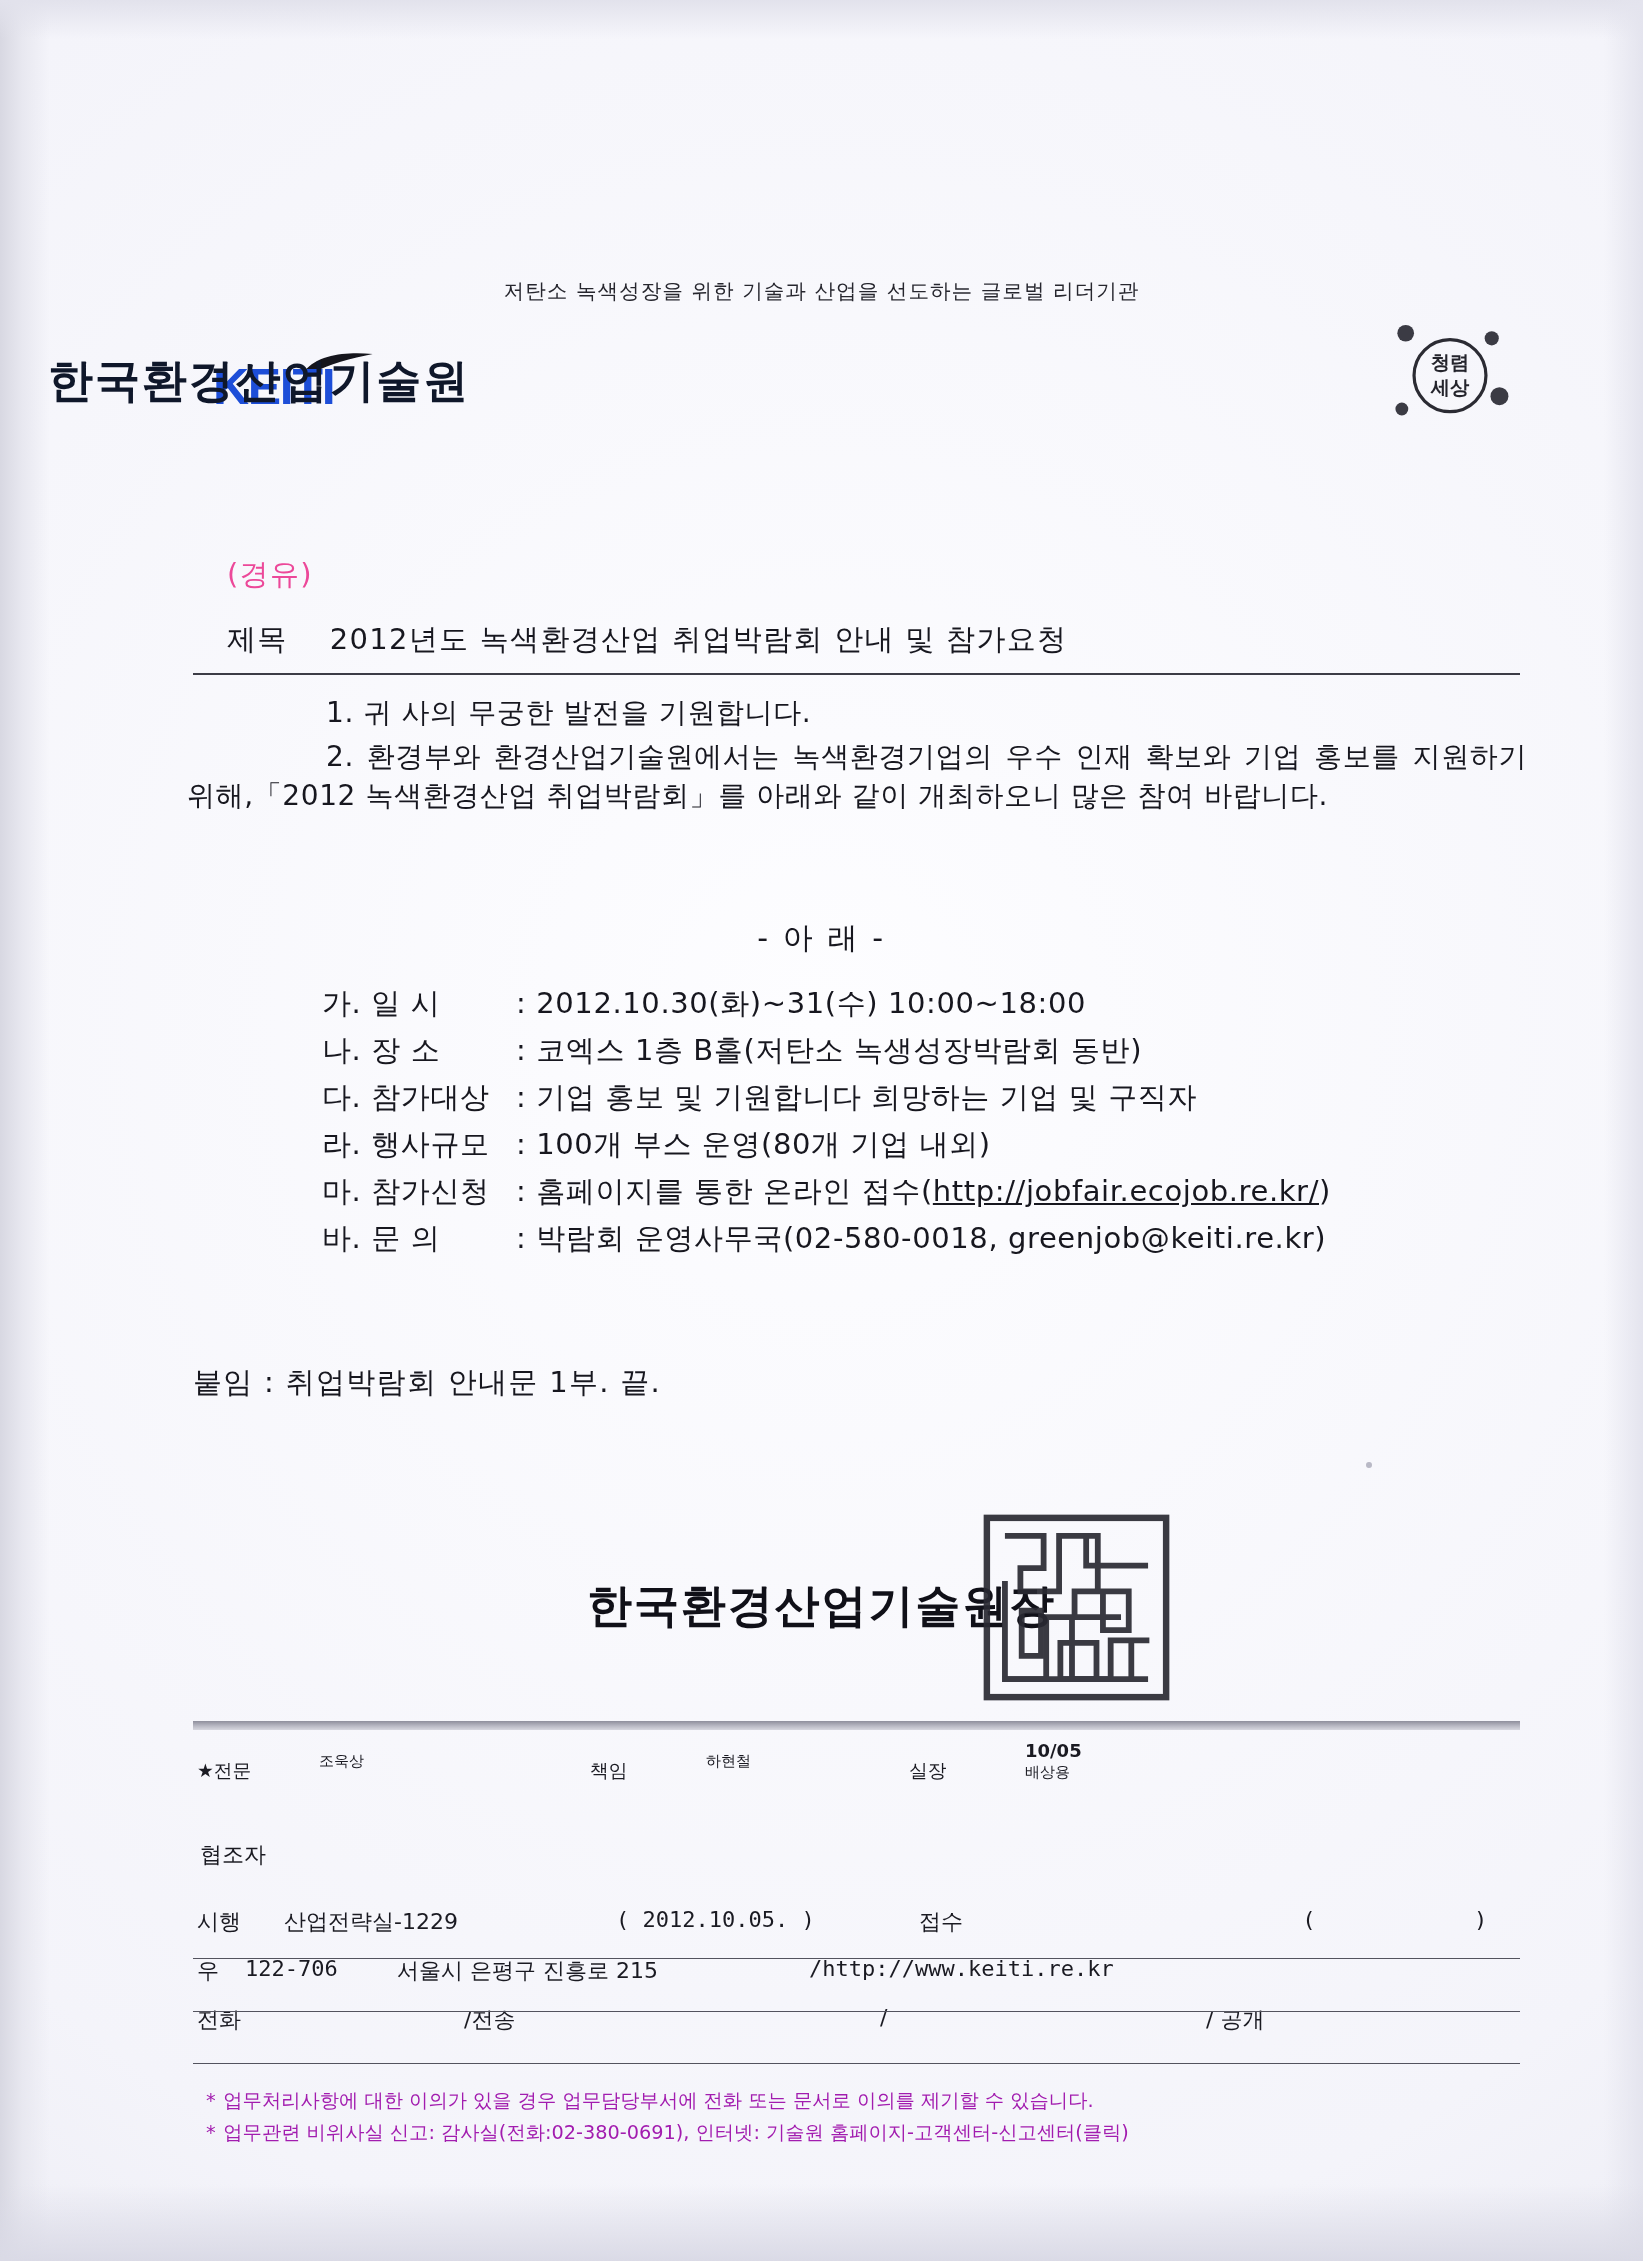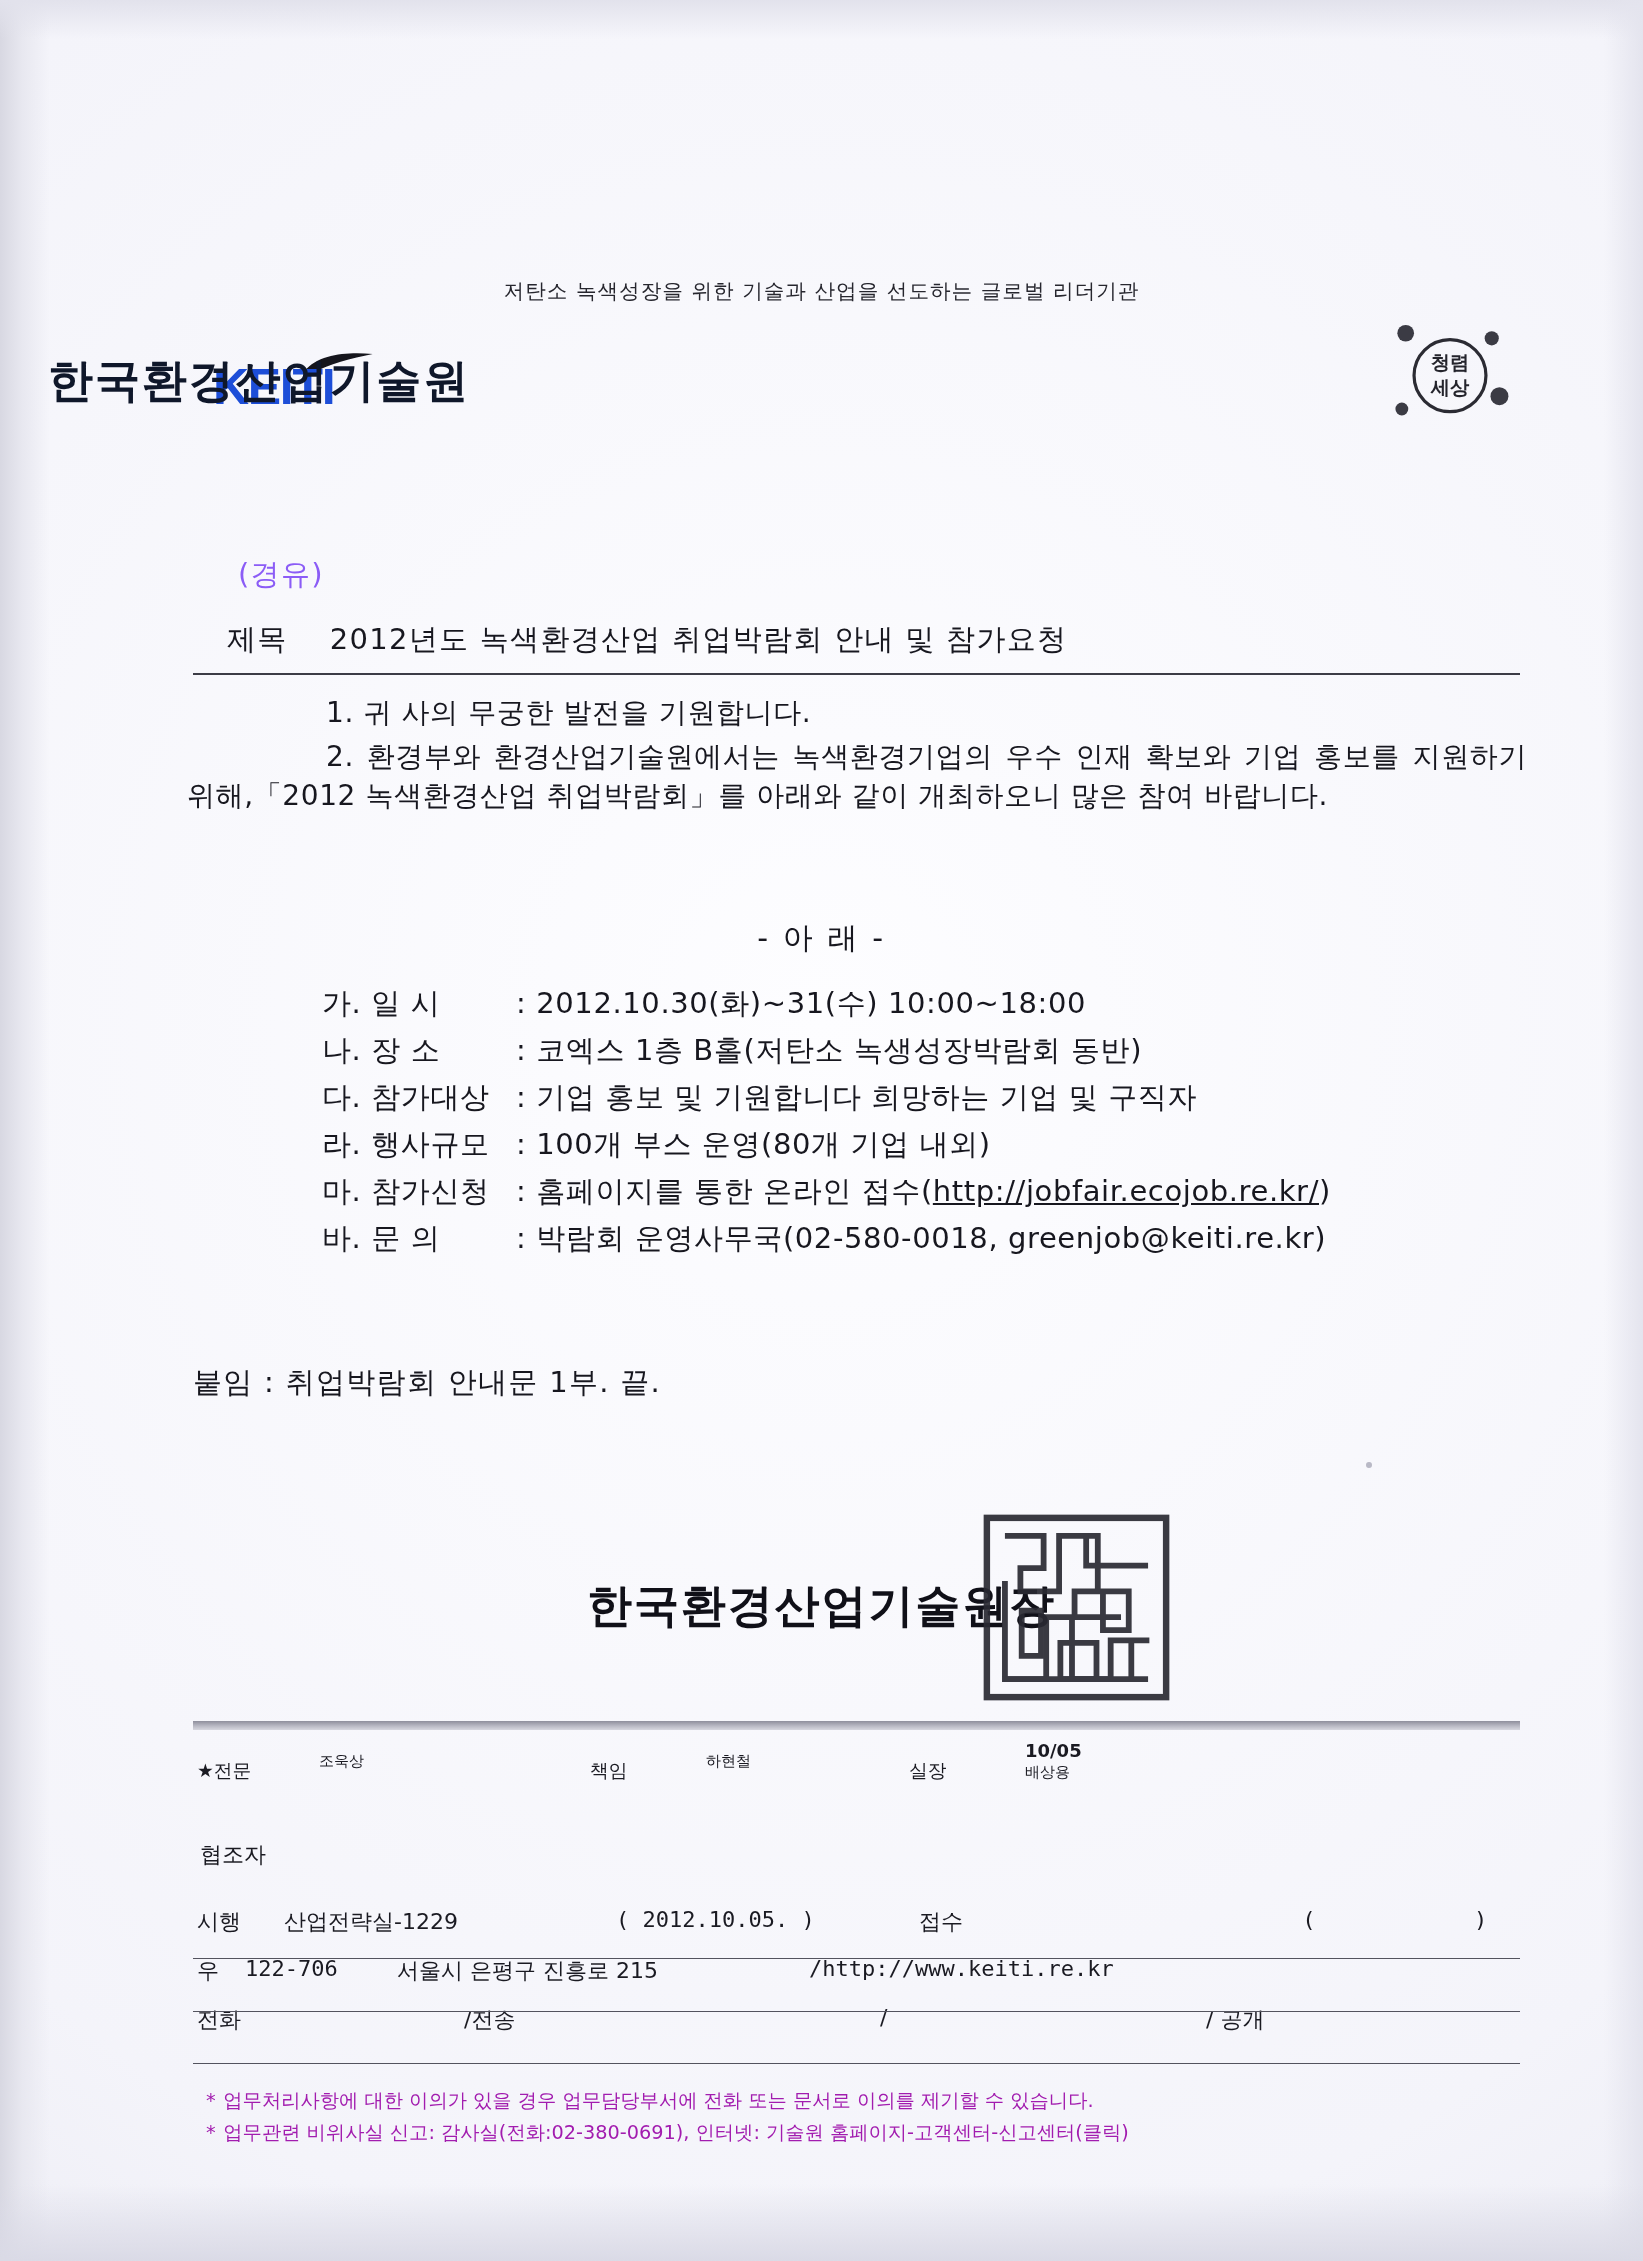--- a/index.html
+++ b/index.html
@@ -123,22 +123,21 @@
     font-size: 29px;
     letter-spacing: 1.3px;
     color: #17171f;
   }
   .via {
     position: absolute;
     left: 227px;
     top: 555px;
     font-size: 29px;
     letter-spacing: 1.3px;
-    color: #8b5cf6;
-    margin-left: 11px;
+    color: #ec4899;
   }
   .subject {
     position: absolute;
     left: 227px;
     top: 620px;
     font-size: 29px;
     letter-spacing: 1.3px;
     color: #17171f;
   }
   .rule-top {

